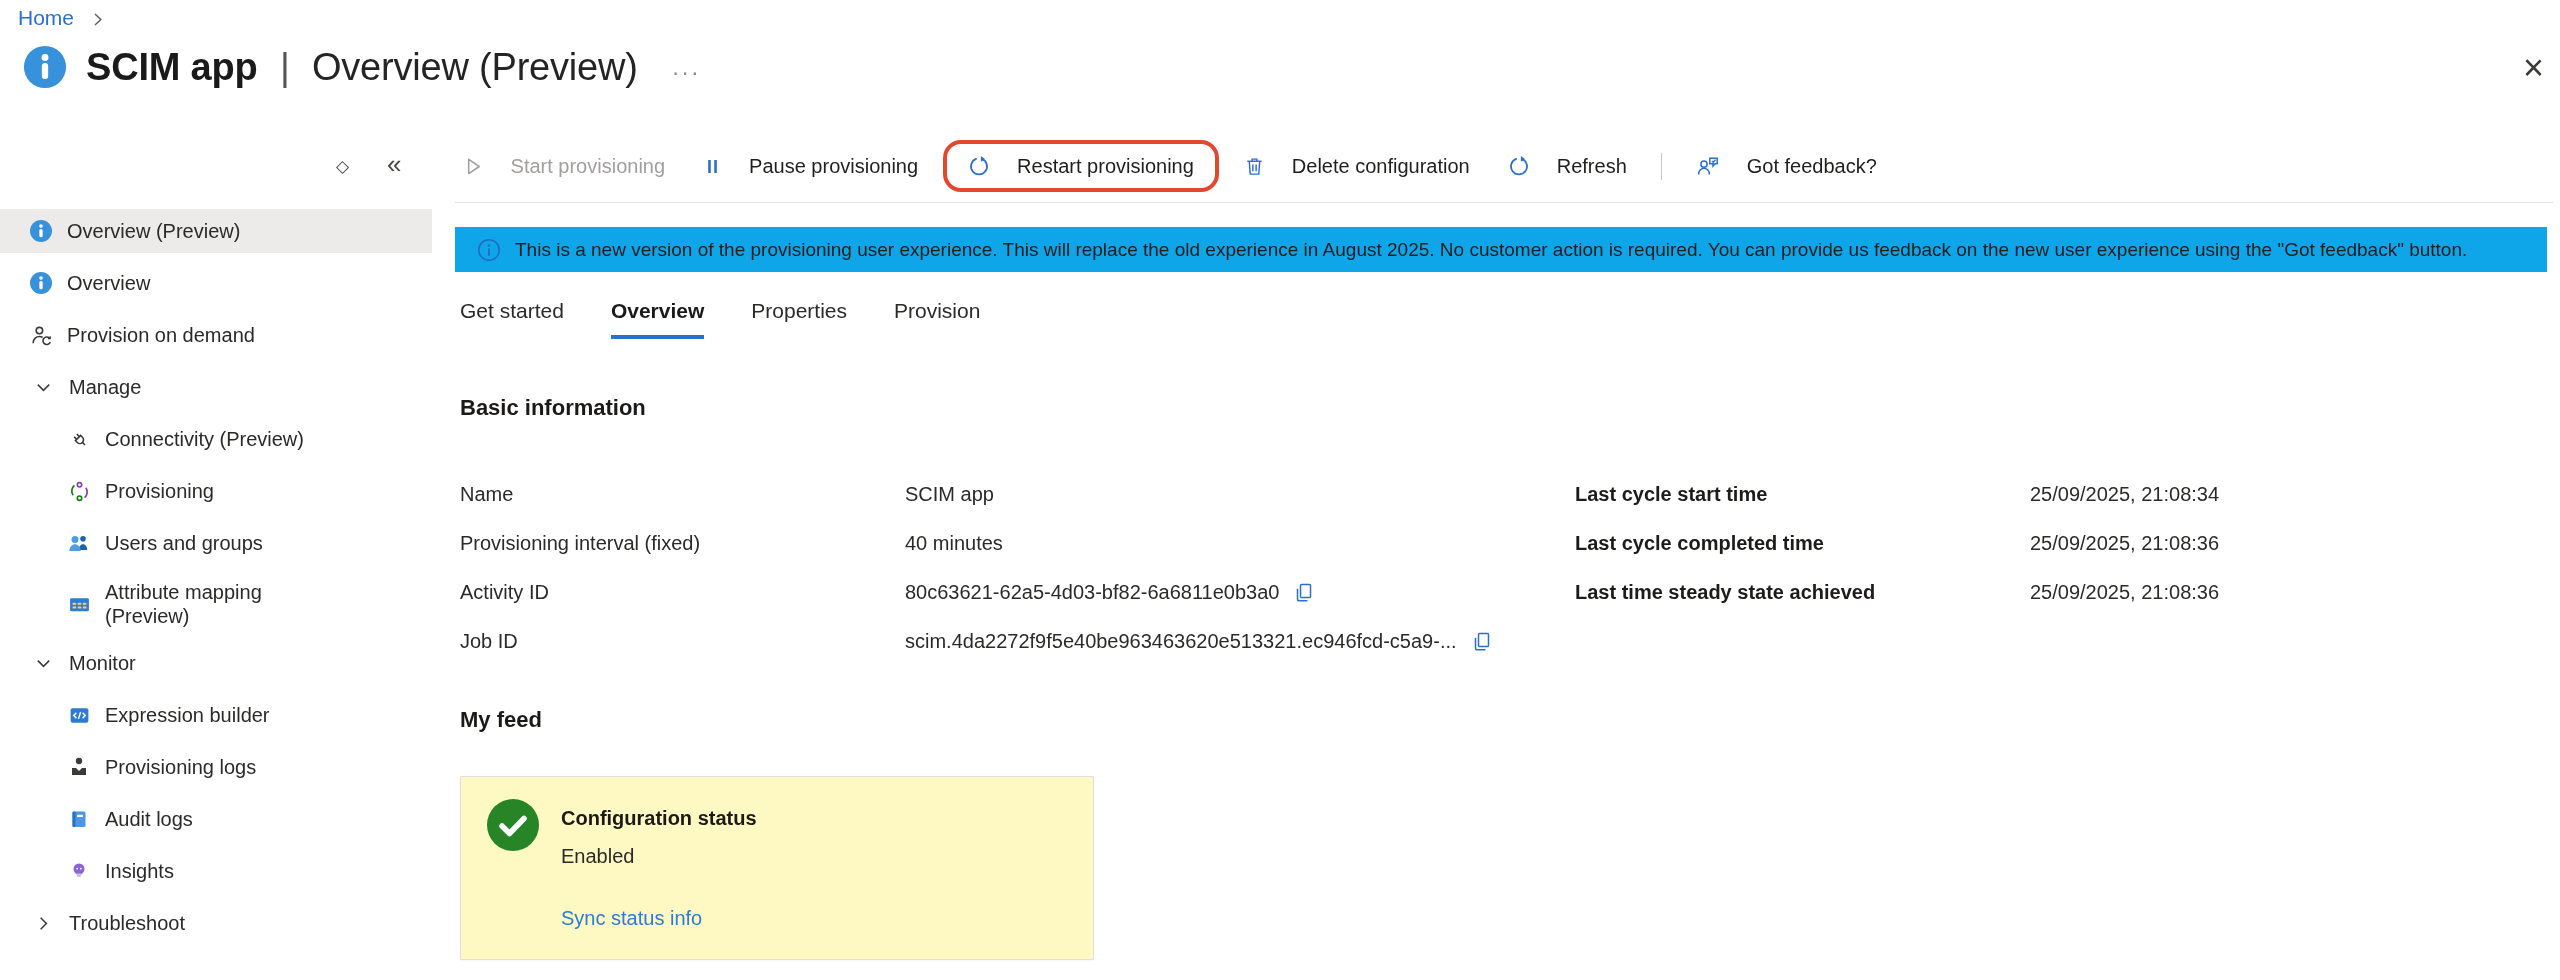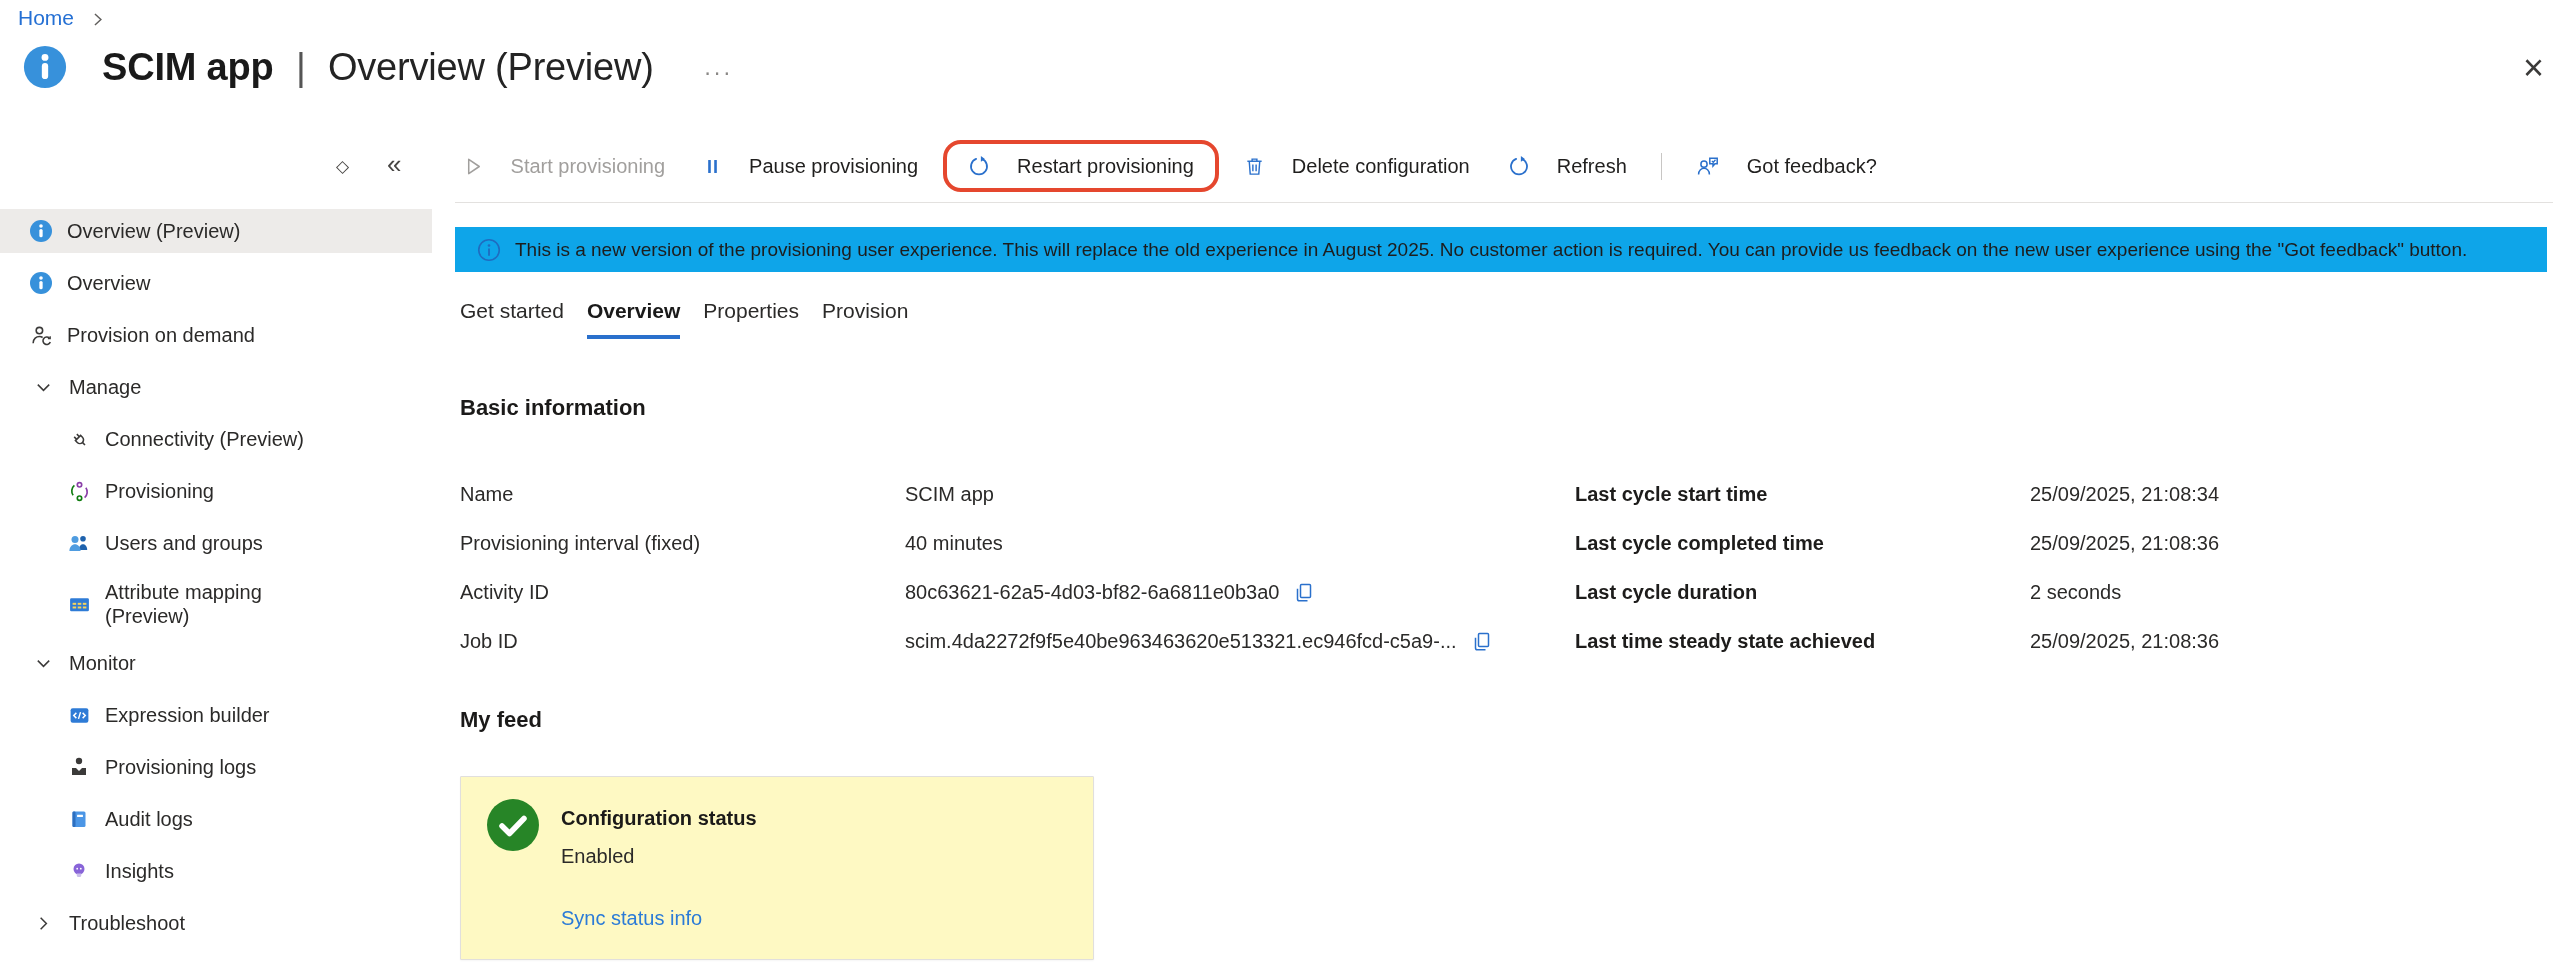--- a/index.html
+++ b/index.html
@@ -8,21 +8,21 @@
     font-family:"Liberation Sans","DejaVu Sans",sans-serif;color:#2b2a29;
   }
   svg{display:block;}
 
   
   .breadcrumb{position:absolute;top:6px;left:18px;display:flex;align-items:center;gap:15px;font-size:21px;}
   .breadcrumb .home-link{color:#2570d4;cursor:pointer;}
   .crumb-chevron{margin-top:2px;}
 
   
-  .page-header{position:absolute;top:44px;left:22px;display:flex;align-items:center;gap:16px;}
+  .page-header{position:absolute;top:44px;left:22px;display:flex;align-items:center;}
   .app-icon{width:46px;height:46px;margin-right:18px;}
   .page-title{font-size:38px;letter-spacing:-.2px;white-space:nowrap;}
   .app-name{font-weight:700;color:#1a1a1a;}
   .title-sep{color:#555;font-weight:300;margin:0 12px;}
   .page-name{font-weight:400;color:#242424;}
   .more-btn{margin-left:34px;margin-top:10px;color:#8a8886;font-size:23px;letter-spacing:2px;cursor:pointer;}
   .close-btn{position:absolute;top:50px;right:16px;font-size:36px;font-weight:300;color:#3b3a39;cursor:pointer;line-height:1;}
 
   
   .toolbar{position:absolute;top:140px;left:0;width:100%;height:52px;display:flex;align-items:center;}
@@ -45,21 +45,21 @@
   .nav-item.child .icon-slot{margin-left:66px;}
   .nav-item.group .icon-slot{margin-left:30px;}
   .nav-label{margin-left:13px;white-space:nowrap;}
   .nav-label.wrap{white-space:normal;max-width:205px;line-height:1.22;}
 
   
   .banner{position:absolute;top:227px;left:455px;width:2092px;height:45px;background:#0ea5e9;
     display:flex;align-items:center;gap:14px;padding-left:22px;box-sizing:border-box;font-size:19px;color:#1d1d1d;}
 
   
-  .tabs{position:absolute;top:299px;left:460px;display:flex;gap:23px;font-size:21px;color:#2b2a29;}
+  .tabs{position:absolute;top:299px;left:460px;display:flex;gap:47px;font-size:21px;color:#2b2a29;}
   .tab{padding-bottom:12px;cursor:pointer;border-bottom:4px solid transparent;}
   .tab.active{font-weight:700;color:#1a1a1a;border-bottom-color:#2a70cc;}
 
   
   .section-heading{position:absolute;left:460px;font-size:22px;font-weight:700;color:#1b1a19;}
   .heading-basic{top:395px;}
   .heading-feed{top:707px;}
 
   .info-col{position:absolute;top:470px;}
   .info-col.left{left:460px;}
@@ -407,24 +407,20 @@
 <div class="info-col right">
   <div class="info-row">
     <span class="info-label">Last cycle start time</span>
     <span class="info-value">25/09/2025, 21:08:34</span>
   </div>
   <div class="info-row">
     <span class="info-label">Last cycle completed time</span>
     <span class="info-value">25/09/2025, 21:08:36</span>
   </div>
   <div class="info-row">
-    <span class="info-label">Last cycle duration</span>
-    <span class="info-value">2 seconds</span>
-  </div>
-  <div class="info-row">
     <span class="info-label">Last time steady state achieved</span>
     <span class="info-value">25/09/2025, 21:08:36</span>
   </div>
 </div>
 
 <div class="section-heading heading-feed">My feed</div>
 
 <div class="feed-card">
   <span class="check-circle">
     <svg width="52" height="52" viewBox="0 0 52 52">

